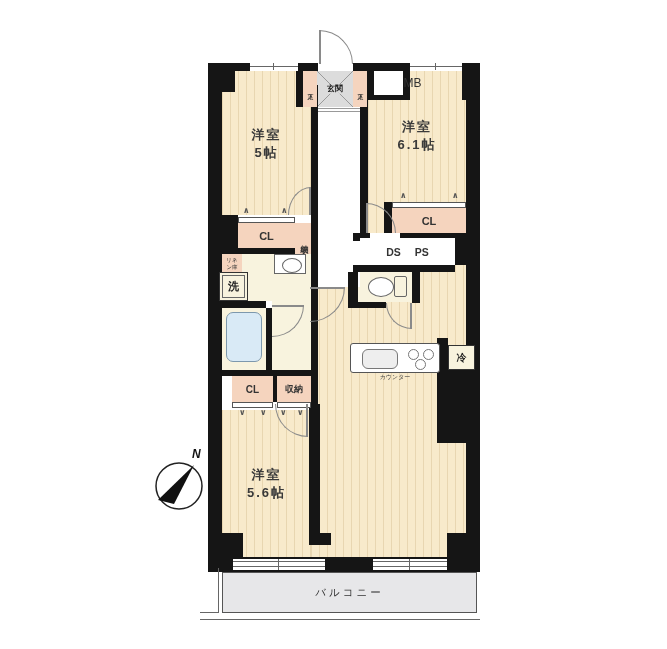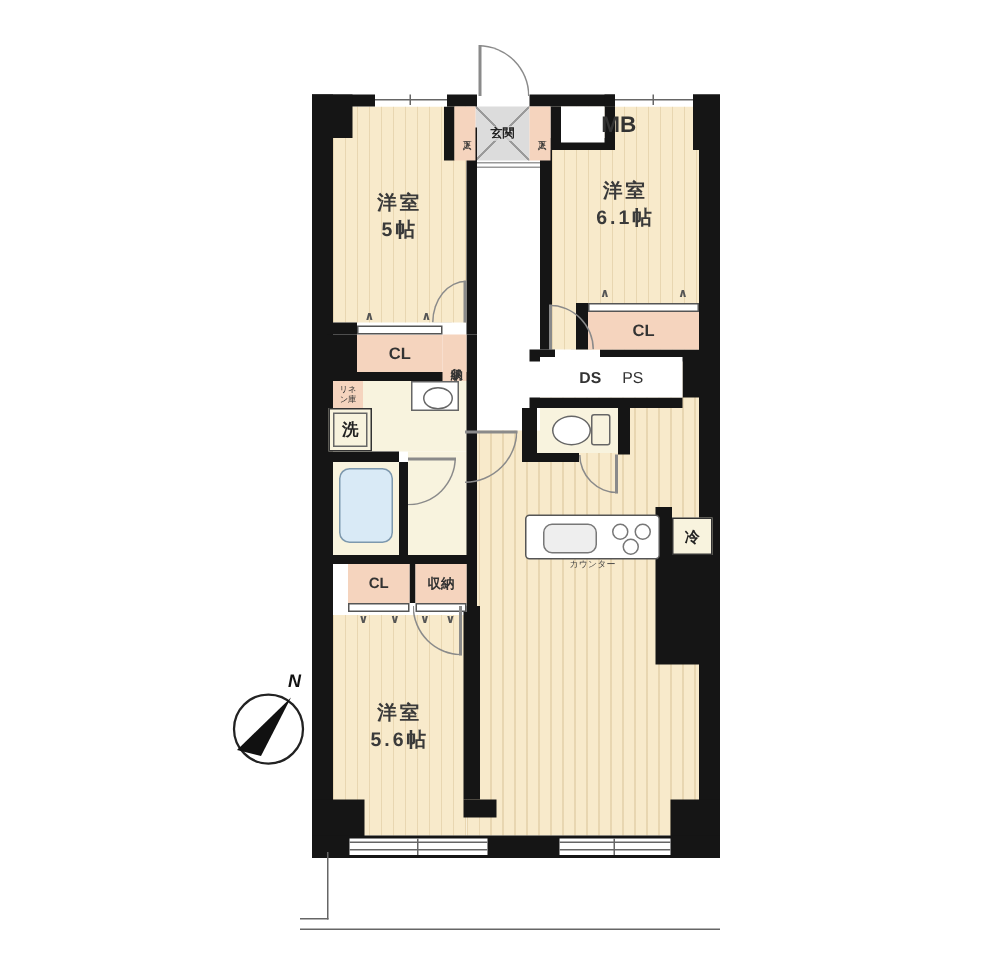--- a/index.html
+++ b/index.html
@@ -133,25 +133,25 @@
   <div class="mark" style="left:243px;top:207px;">∧</div>
   <div class="mark" style="left:281px;top:207px;">∧</div>
   <div class="mark" style="left:400px;top:192px;">∧</div>
   <div class="mark" style="left:452px;top:192px;">∧</div>
   <div class="mark" style="left:239px;top:409px;">∨</div>
   <div class="mark" style="left:260px;top:409px;">∨</div>
   <div class="mark" style="left:280px;top:409px;">∨</div>
   <div class="mark" style="left:297px;top:409px;">∨</div>
 
   <div class="whitebox" style="left:374px;top:71px;width:29px;height:24px;display:flex;align-items:center;justify-content:center;">
-    <span style="font-size:15px;color:#333;font-weight:700;margin-left:48px;">MB</span>
+    <span style="font-size:12px;color:#333;font-weight:400;margin-left:48px;">MB</span>
   </div>
   <div class="whitebox" style="left:360px;top:238px;width:95px;height:27px;display:flex;align-items:center;justify-content:center;gap:14px;">
     <span style="font-size:10.5px;color:#333;font-weight:600;">DS</span>
-    <span style="font-size:10.5px;color:#333;font-weight:400;">PS</span>
+    <span style="font-size:10.5px;color:#333;font-weight:700;">PS</span>
   </div>
 
   <div class="fixture" style="left:219px;top:272px;width:29px;height:29px;border:1px solid #333;background:#F8F3DE;">
     <div style="position:absolute;left:2px;top:2px;right:2px;bottom:2px;border:1px solid #666;display:flex;align-items:center;justify-content:center;">
       <span style="font-size:11px;font-weight:700;color:#222;">洗</span>
     </div>
   </div>
 
   <div class="fixture" style="left:274px;top:254px;width:32px;height:20px;">
     <div style="position:absolute;left:7px;top:3px;width:18px;height:13px;border:1px solid #666;border-radius:50%;"></div>
@@ -209,20 +209,23 @@
     <span>6.1帖</span>
   </div>
   <div class="lbl roomlbl" style="left:222px;top:466px;width:89px;height:36px;flex-direction:column;">
     <span>洋室</span>
     <span>5.6帖</span>
   </div>
   <div class="lbl" style="left:317px;top:71px;width:36px;height:36px;">
     <span style="font-size:8px;font-weight:700;color:#222;background:rgba(220,220,220,0.75);padding:0 1px;">玄関</span>
   </div>
 
+  <div style="position:absolute;left:222px;top:572px;width:255px;height:41px;background:#E7E7E9;border:1px solid #555;box-sizing:border-box;display:flex;align-items:center;justify-content:center;">
+    <span style="font-size:10.5px;letter-spacing:3px;color:#333;">バルコニー</span>
+  </div>
   <div class="line" style="left:218px;top:568px;width:1px;height:45px;"></div>
   <div class="line" style="left:200px;top:612px;width:19px;height:1px;"></div>
   <div class="line" style="left:200px;top:619px;width:280px;height:1px;"></div>
 
   <svg style="position:absolute;left:148px;top:442px;" width="64" height="72" viewBox="0 0 64 72">
     <circle cx="31" cy="44" r="23" fill="#fff" stroke="#222" stroke-width="1.5"></circle>
     <polygon points="46,23 10,58 26,62" fill="#111"></polygon>
     <text x="44" y="16" font-size="12" font-style="italic" font-weight="700" fill="#111">N</text>
   </svg>
 

